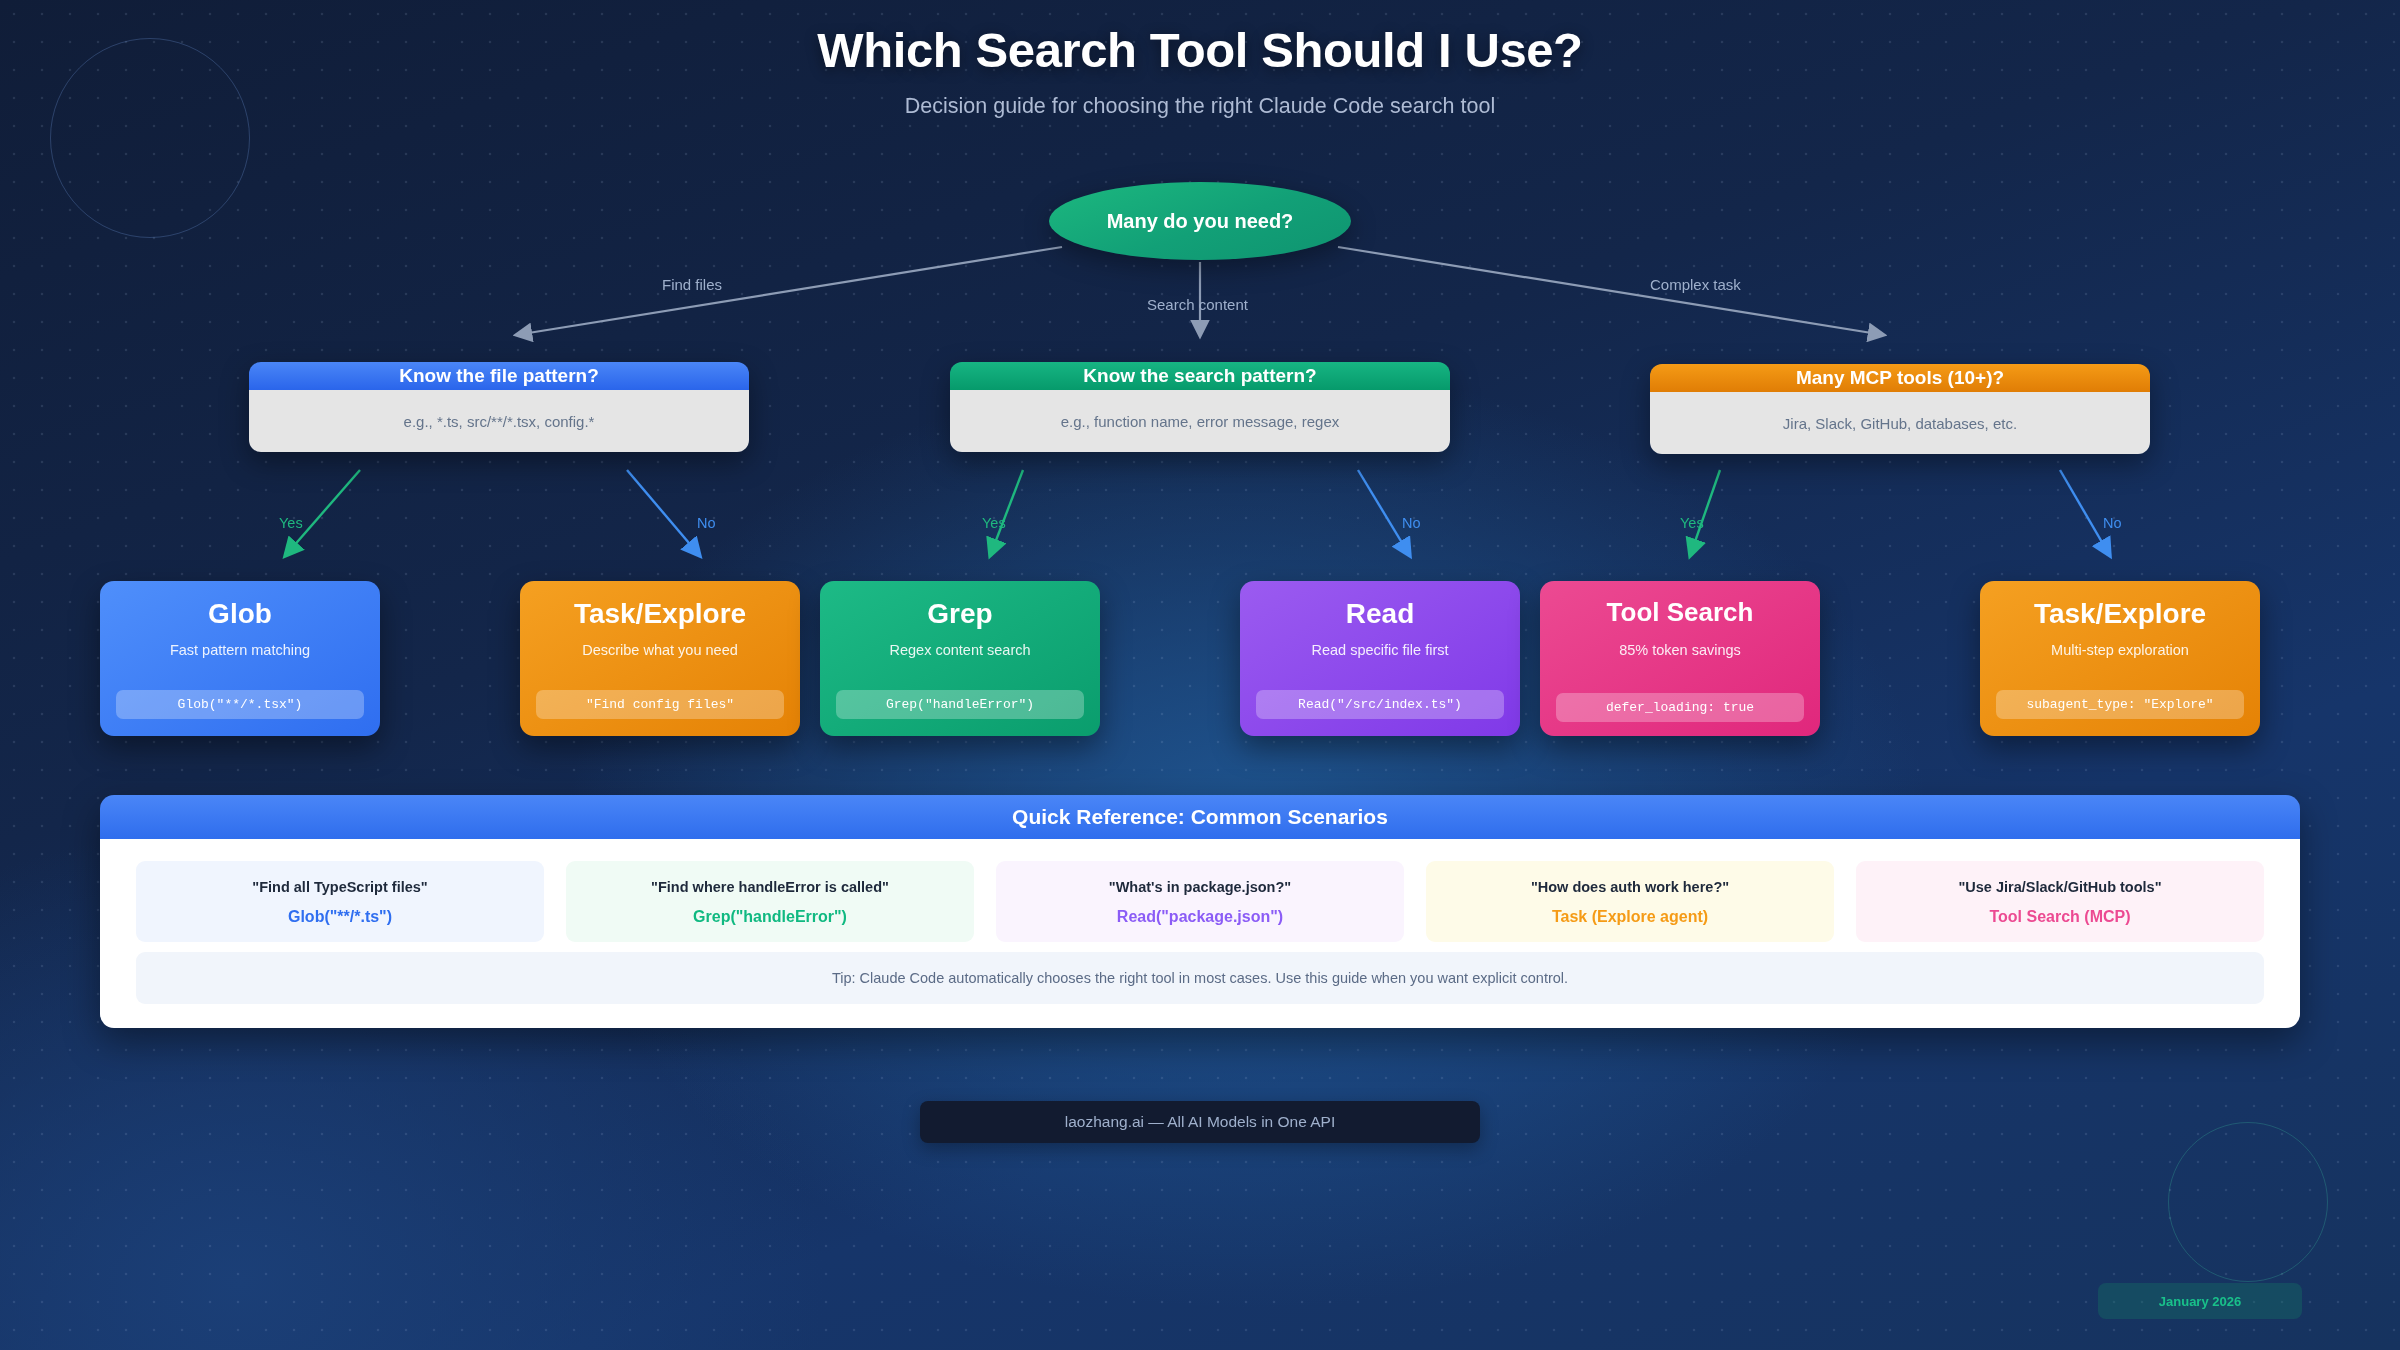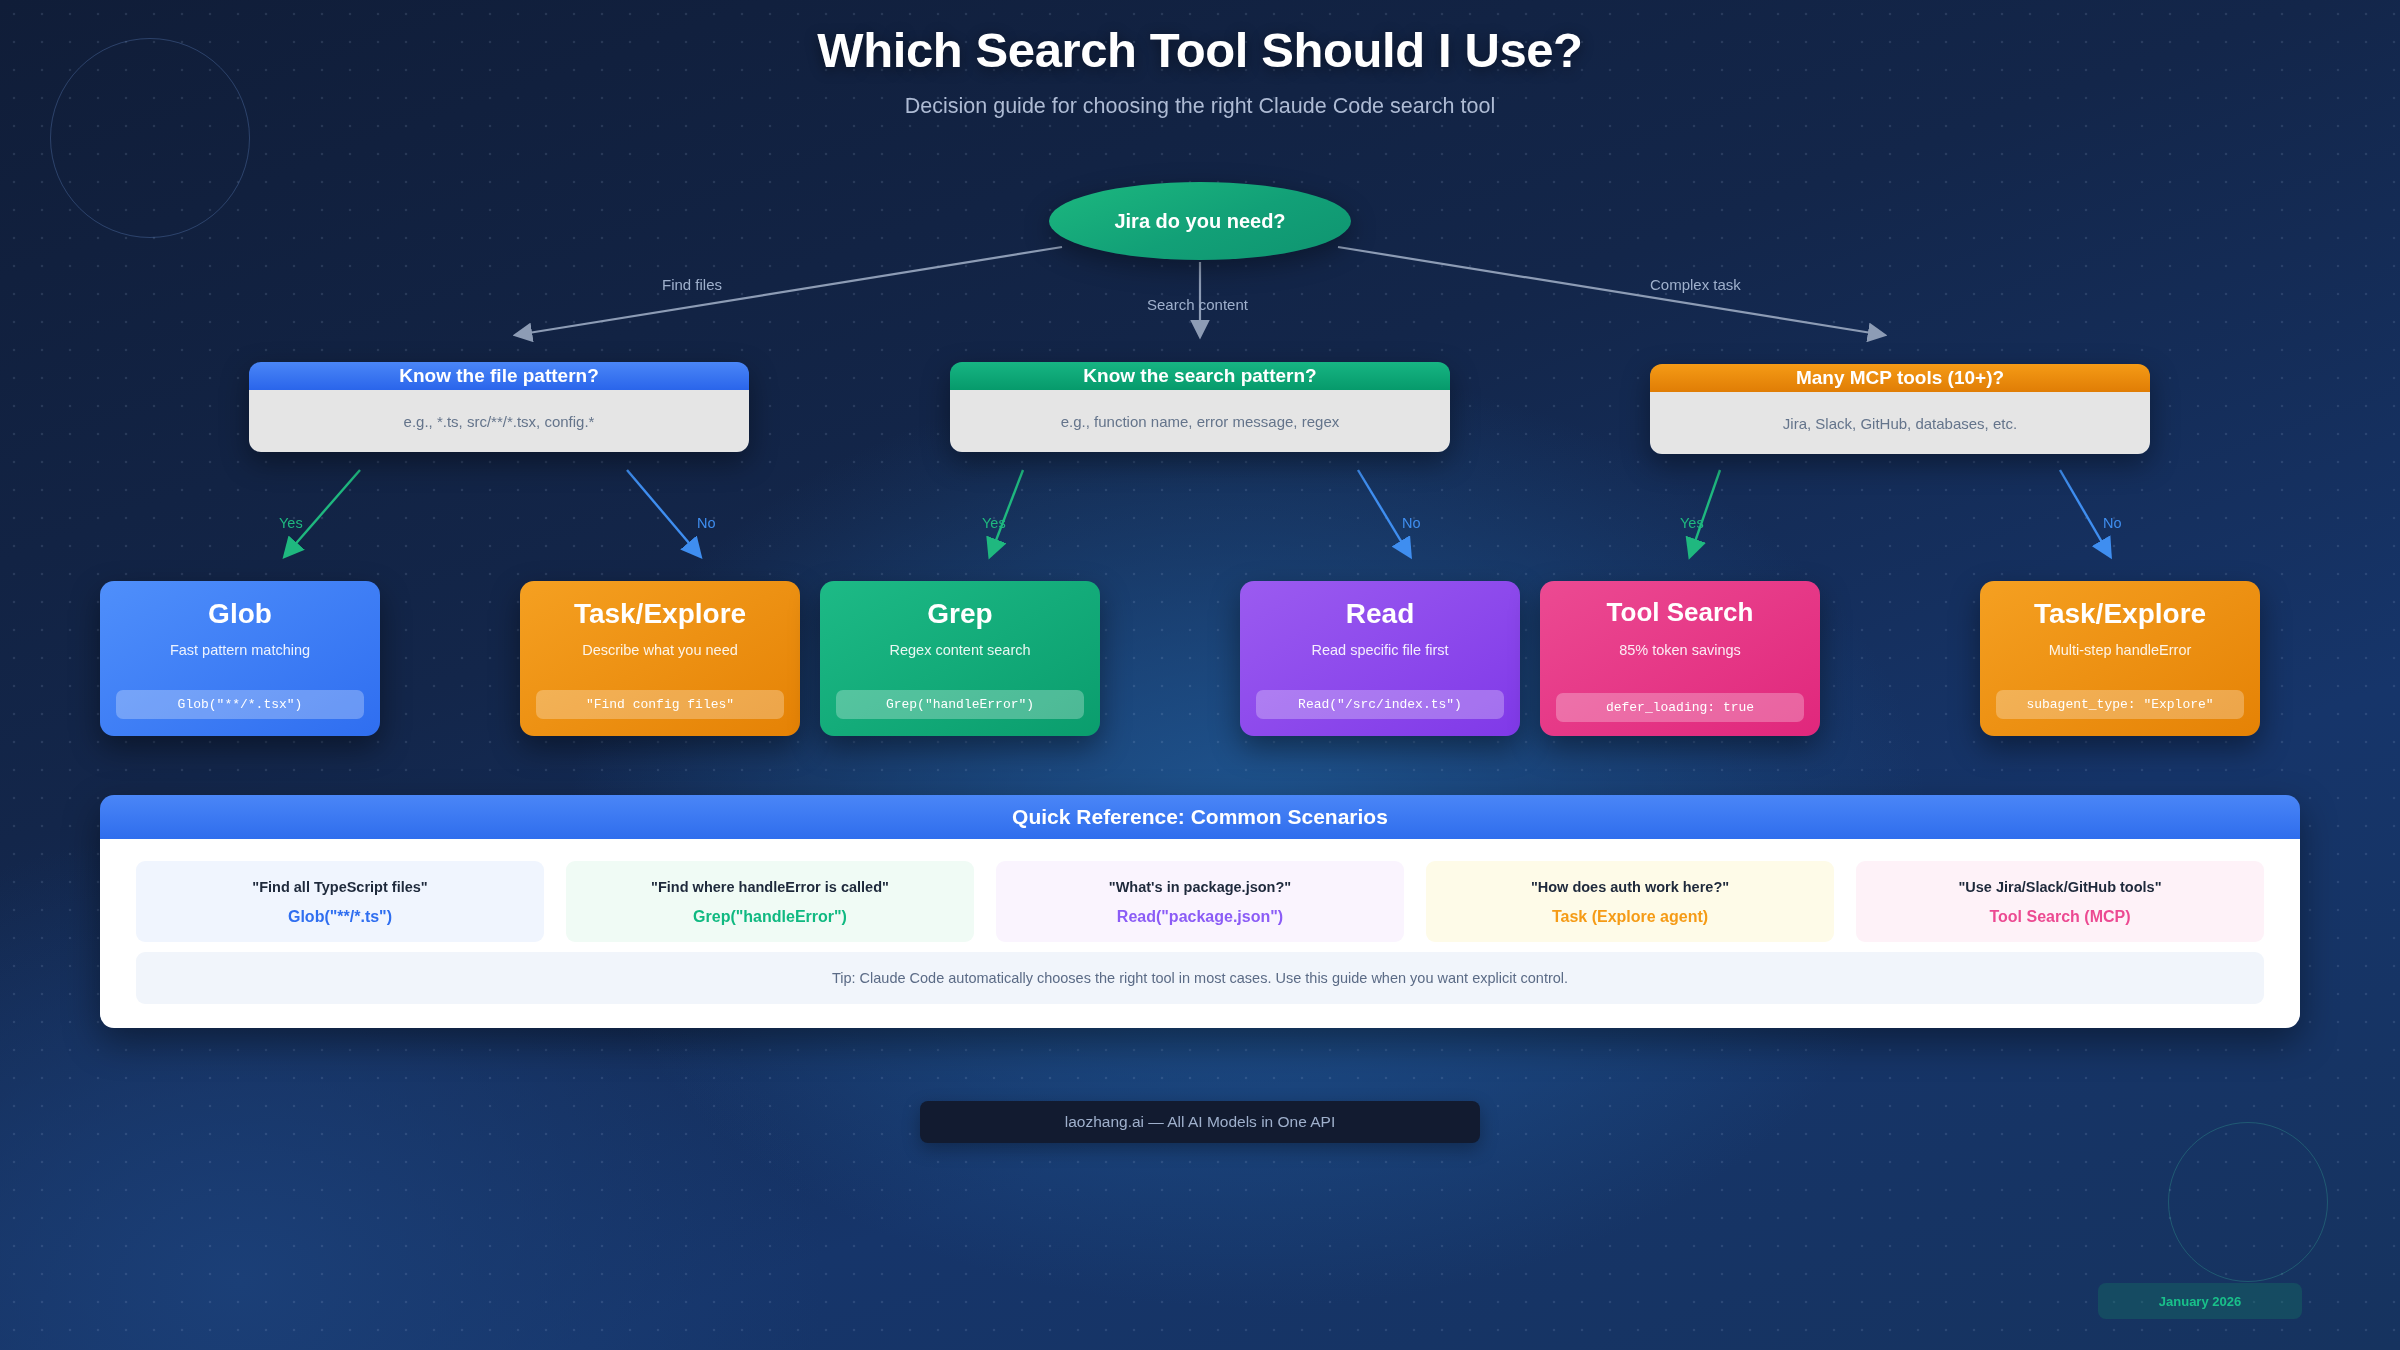--- a/index.html
+++ b/index.html
@@ -193,21 +193,21 @@
   <div class="edge-label" style="left:1650px; top:276px;">Complex task</div>
 
   <div class="yn-label yn-yes" style="left:279px; top:515px;">Yes</div>
   <div class="yn-label yn-no" style="left:697px; top:515px;">No</div>
   <div class="yn-label yn-yes" style="left:982px; top:515px;">Yes</div>
   <div class="yn-label yn-no" style="left:1402px; top:515px;">No</div>
   <div class="yn-label yn-yes" style="left:1680px; top:515px;">Yes</div>
   <div class="yn-label yn-no" style="left:2103px; top:515px;">No</div>
 
   <div id="root-node">
-    <span id="root-node-label">Jira do you need?</span>
+    <span id="root-node-label">Many do you need?</span>
   </div>
 
   <div class="decision" id="decision-0">
     <div class="decision-head">Know the file pattern?</div>
     <div class="decision-body">e.g., *.ts, src/**/*.tsx, config.*</div>
   </div>
   <div class="decision" id="decision-1">
     <div class="decision-head">Know the search pattern?</div>
     <div class="decision-body">e.g., function name, error message, regex</div>
   </div>
@@ -236,21 +236,21 @@
     <div class="result-sub">Read specific file first</div>
     <div class="result-code">Read("/src/index.ts")</div>
   </div>
   <div class="result" id="result-4">
     <div class="result-title">Tool Search</div>
     <div class="result-sub">85% token savings</div>
     <div class="result-code">defer_loading: true</div>
   </div>
   <div class="result" id="result-5">
     <div class="result-title">Task/Explore</div>
-    <div class="result-sub">Multi-step handleError</div>
+    <div class="result-sub">Multi-step exploration</div>
     <div class="result-code">subagent_type: "Explore"</div>
   </div>
 
   <div id="quickref">
     <div id="quickref-head">Quick Reference: Common Scenarios</div>
     <div id="quickref-body">
       <div id="quickref-grid">
         <div class="scenario" id="sc-0" style="background: rgb(240, 245, 254);">
           <div class="scenario-q">"Find all TypeScript files"</div>
           <div class="scenario-a" id="sa-0" style="color: rgb(47, 110, 240);">Glob("**/*.ts")</div>

